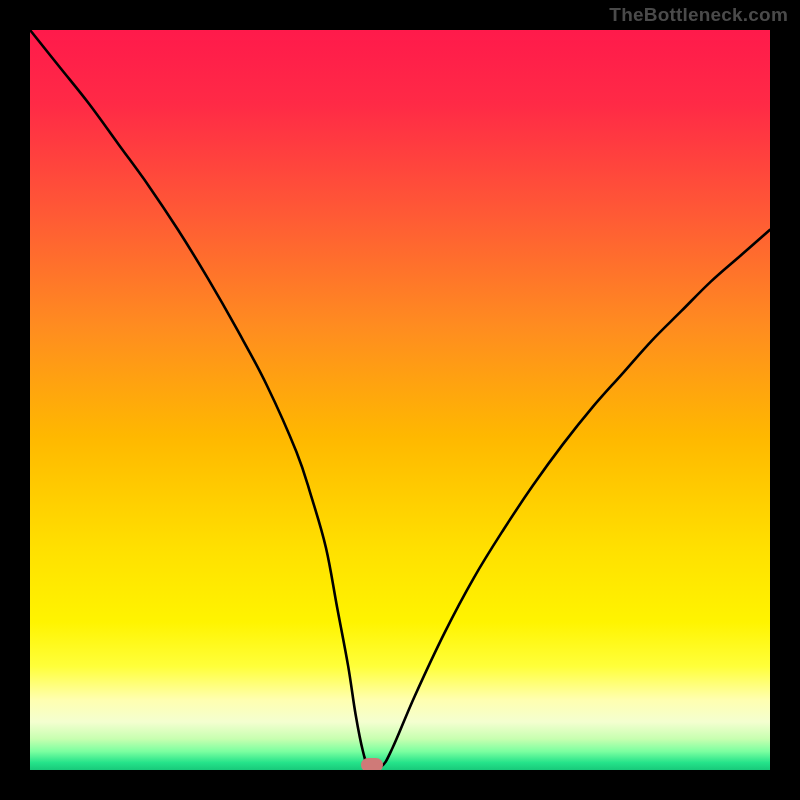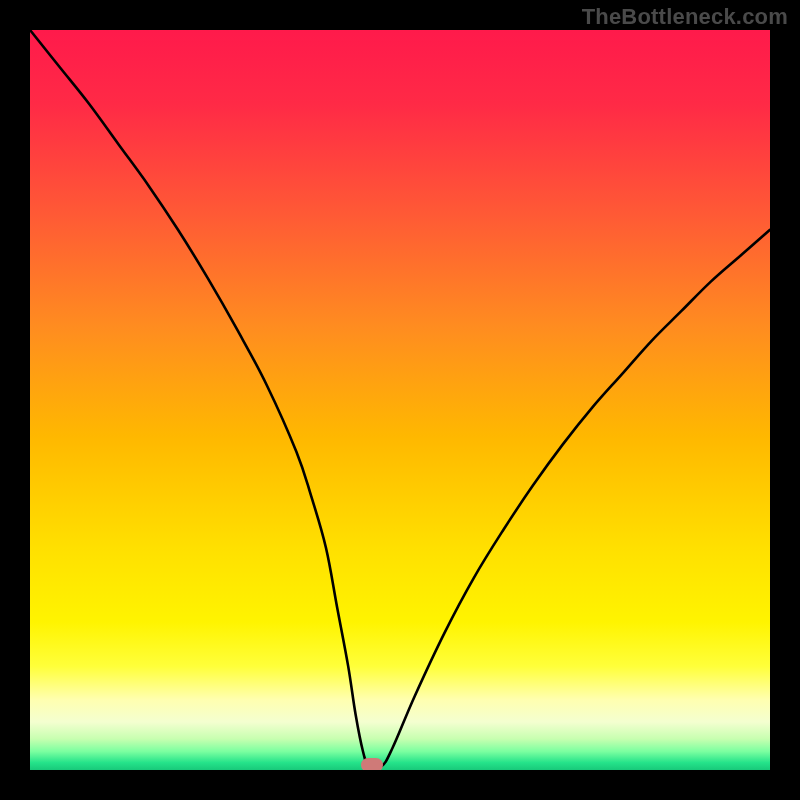--- a/index.html
+++ b/index.html
@@ -17,21 +17,21 @@
     top: 0;
     width: 800px;
     height: 800px;
     background: #000;
   }
   .watermark {
     position: absolute;
     top: 4px;
     right: 12px;
     color: #4a4a4a;
-    font-size: 22px;
+    font-size: 19px;
     font-weight: 600;
     letter-spacing: 0.2px;
     user-select: none;
   }
   .plot-area {
     position: absolute;
     left: 30px;
     top: 30px;
     width: 740px;
     height: 740px;

